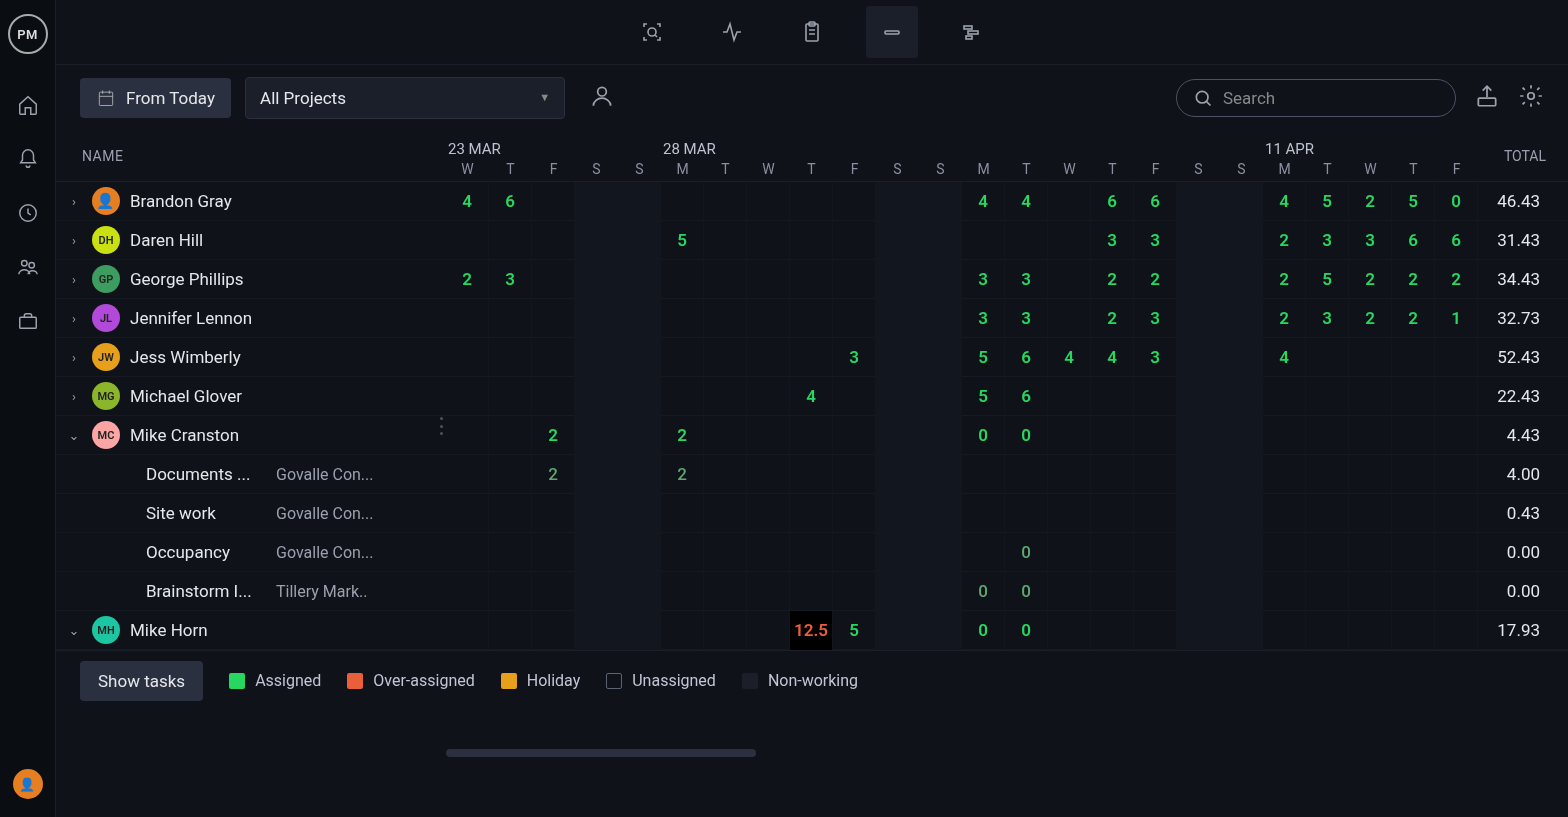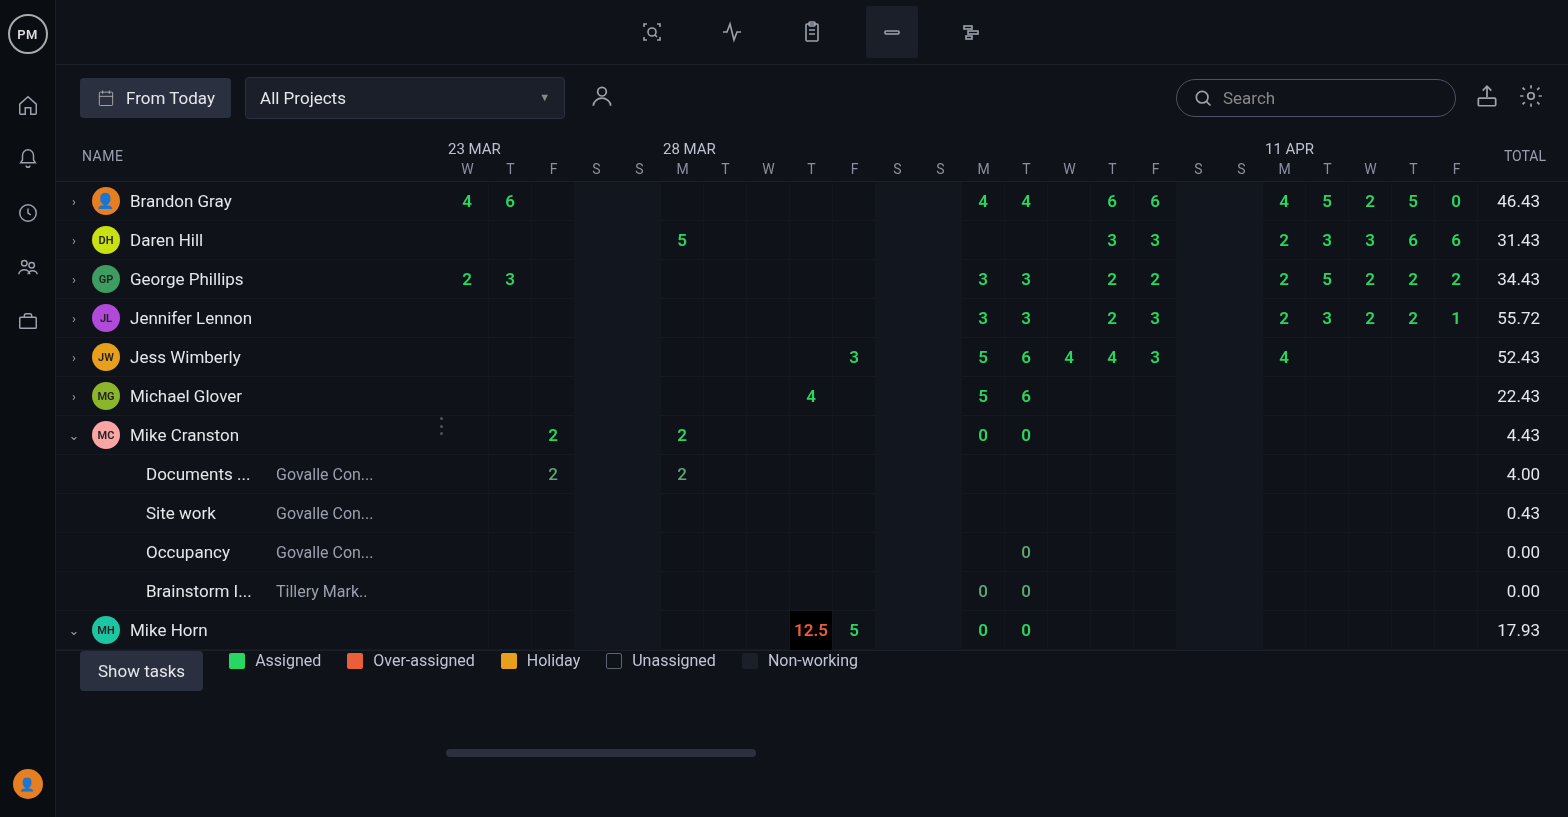--- a/index.html
+++ b/index.html
@@ -178,21 +178,21 @@
 .cell.sub { color:#5fa871; font-weight:500; }
 
 .total-cell {
   width:90px; text-align:right; padding-right:28px;
   font-size:17px; color:#e5e7eb;
 }
 
 .bottom-bar {
   height:60px;
   display:flex;
-  align-items:flex-start;
+  align-items:center;
   padding:0 24px;
   gap:26px;
   border-top:1px solid #1a1f2a;
 }
 .show-tasks {
   background:#2a3040;
   padding:10px 18px;
   border-radius:4px;
   font-size:17px;
   color:#e5e7eb;
@@ -522,21 +522,21 @@
               <div class="cell val">2</div>
               <div class="cell val">3</div>
               <div class="cell wk"></div>
               <div class="cell wk"></div>
               <div class="cell val">2</div>
               <div class="cell val">3</div>
               <div class="cell val">2</div>
               <div class="cell val">2</div>
               <div class="cell val">1</div>
             </div>
-            <div class="total-cell">55.72</div>
+            <div class="total-cell">32.73</div>
           </div>
           <div class="row">
             <div class="name-cell">
               <span class="chev">›</span>
               <span class="avatar" style="background: rgb(230, 160, 28);">JW</span>
               <span>Jess Wimberly</span>
             </div>
             <div class="cells">
               <div class="cell"></div>
               <div class="cell"></div>

